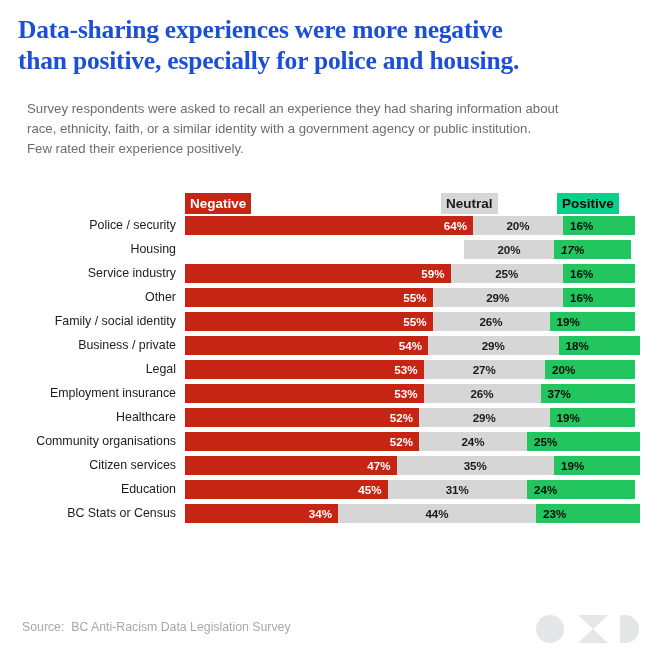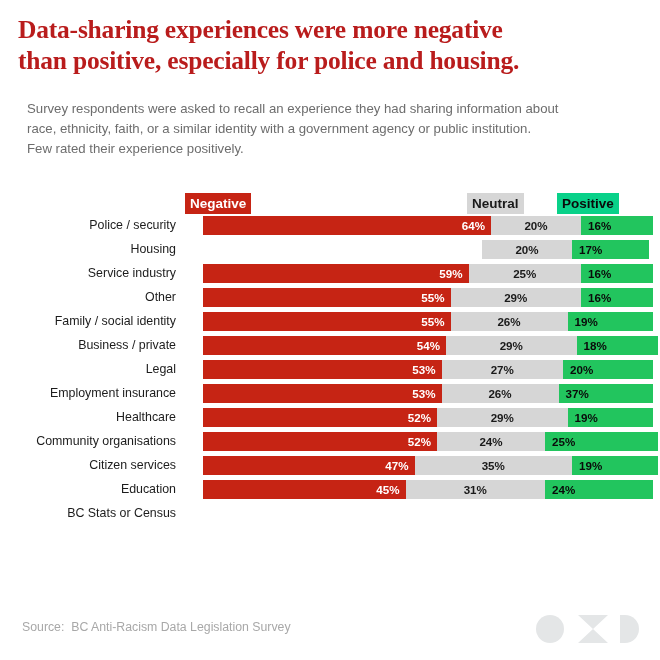--- a/index.html
+++ b/index.html
@@ -21,21 +21,21 @@
     position: absolute;
     left: 18px;
     top: 14px;
     width: 624px;
   }
   #chart-title {
     font-family: "Liberation Serif", serif;
     font-weight: bold;
     font-size: 25.5px;
     line-height: 31px;
-    color: #b91c1c;
+    color: #1d4ed8;
     letter-spacing: -0.2px;
     margin: 0;
     white-space: pre-line;
   }
   #chart-subtitle {
     font-family: "Liberation Sans", sans-serif;
     font-size: 13.2px;
     line-height: 20px;
     color: #6d6d6d;
     margin: 9px;
@@ -57,21 +57,21 @@
     height: 21px;
     line-height: 21px;
     font-size: 13.5px;
     font-weight: bold;
     font-family: "Liberation Sans", sans-serif;
     box-sizing: border-box;
     padding: 0 5px;
     white-space: nowrap;
   }
   #legend-negative { left: 185px; color: #ffffff; background: #c62414; }
-  #legend-neutral  { left: 467px; color: #1a1a1a; background: #d6d6d6; }
+  #legend-neutral  { left: 441px; color: #1a1a1a; background: #d6d6d6; }
   #legend-positive { left: 557px; color: #0a0a0a; background: #09d189; }
 
   
   #plot {
     position: absolute;
     left: 0;
     top: 216px;
     width: 660px;
   }
   .row {
@@ -88,21 +88,21 @@
     line-height: 19px;
     text-align: right;
     font-size: 12.4px;
     color: #1c1c1c;
     font-family: "Liberation Sans", sans-serif;
     white-space: nowrap;
     overflow: hidden;
   }
   .bar-track {
     position: absolute;
-    left: 203px;
+    left: 185px;
     top: 0;
     width: 450px;
     height: 19px;
   }
   .seg {
     position: absolute;
     top: 0;
     height: 19px;
     box-sizing: border-box;
   }
@@ -179,21 +179,21 @@
           <span class="seg-val">16%</span>
         </div>
       </div>
     </div>
     <div class="row">
       <div class="row-label">Housing</div>
       <div class="bar-track">
         <div class="seg seg-neu" style="left: 279px; width: 90px;">
           <span class="seg-val">20%</span>
         </div>
-        <div class="seg seg-pos" style="left: 369px; width: 76.5px;">
+        <div class="seg seg-pos" style="left: 369px; width: 76.5px; font-style: italic;">
           <span class="seg-val">17%</span>
         </div>
       </div>
     </div>
     <div class="row">
       <div class="row-label">Service industry</div>
       <div class="bar-track">
         <div class="seg seg-neg" style="left: 0px; width: 265.5px;">
           <span class="seg-val">59%</span>
         </div>
@@ -326,20 +326,31 @@
         <div class="seg seg-neu" style="left: 202.5px; width: 139.5px;">
           <span class="seg-val">31%</span>
         </div>
         <div class="seg seg-pos" style="left: 342px; width: 108px;">
           <span class="seg-val">24%</span>
         </div>
       </div>
     </div>
     <div class="row">
       <div class="row-label">BC Stats or Census</div>
+      <div class="bar-track">
+        <div class="seg seg-neg" style="left: 0px; width: 153px;">
+          <span class="seg-val">34%</span>
+        </div>
+        <div class="seg seg-neu" style="left: 153px; width: 198px;">
+          <span class="seg-val">44%</span>
+        </div>
+        <div class="seg seg-pos" style="left: 351px; width: 103.5px;">
+          <span class="seg-val">23%</span>
+        </div>
+      </div>
     </div>
   </div>
 
 <div id="footer">
   <div id="source-text">Source:  BC Anti-Racism Data Legislation Survey</div>
   <div id="brand-logo">
     <svg width="104" height="30" viewBox="0 0 104 30" xmlns="http://www.w3.org/2000/svg">
       <circle cx="14" cy="15" r="14" fill="#e4e6e7"></circle>
       <path d="M42 1 L72 1 L57 15 Z M42 29 L72 29 L57 15 Z" fill="#e4e6e7"></path>
       <path d="M84 1 L89 1 A14 14 0 0 1 89 29 L84 29 Z" fill="#e4e6e7"></path>

